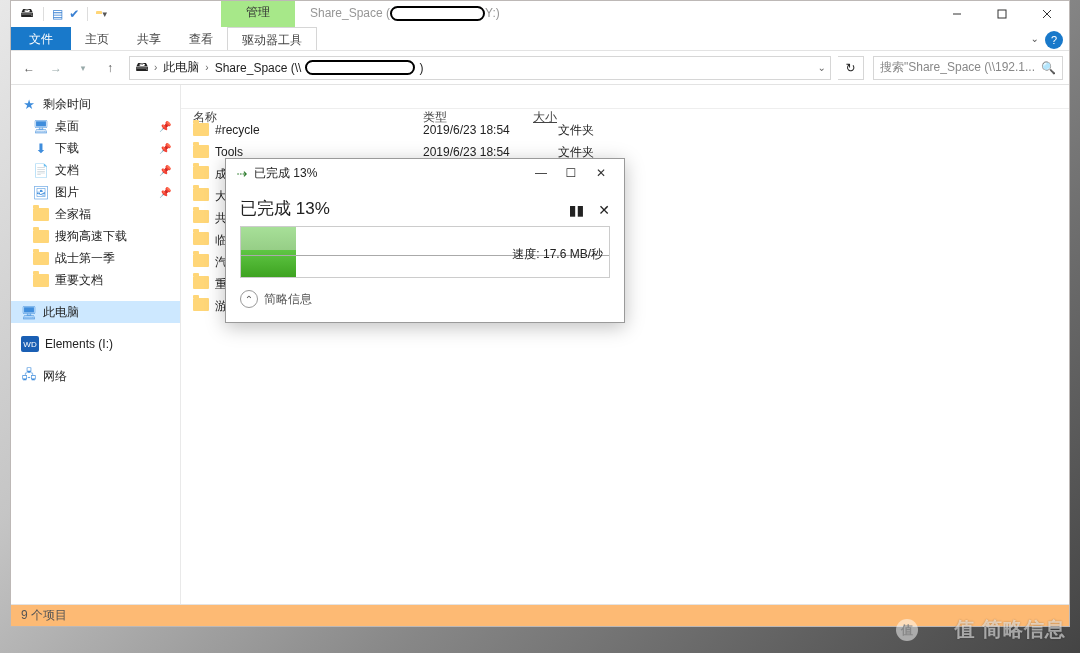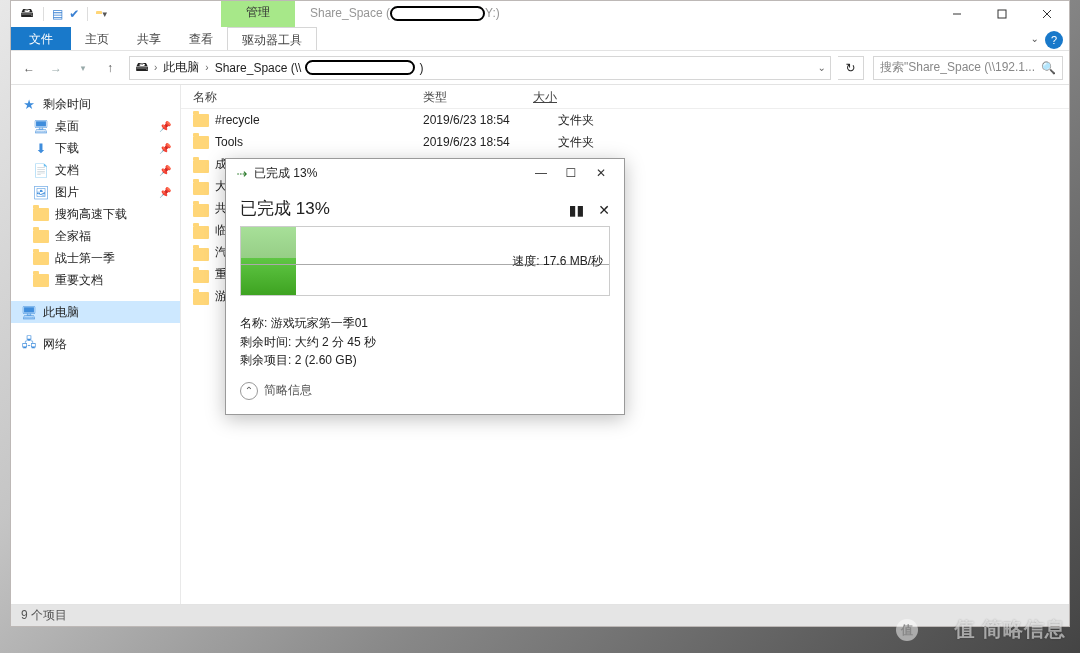--- a/index.html
+++ b/index.html
@@ -30,40 +30,40 @@
 .content { flex:1; display:flex; min-height:0;}
 .sidebar { width:170px; border-right:1px solid #e9e9e9; padding:8px 0; overflow:auto;}
 .sb-group { margin-bottom:10px; }
 .sb-item { display:flex; align-items:center; padding:2px 8px 2px 22px; gap:6px; height:22px; cursor:pointer;}
 .sb-item.top { padding-left:10px; font-weight:normal;}
 .sb-item.sel { background:#cde8ff; }
 .sb-pin { margin-left:auto; color:#888; font-size:10px;}
 .sb-ico { width:16px; height:16px; display:flex; align-items:center; justify-content:center; font-size:13px;}
 .filepane { flex:1; display:flex; flex-direction:column; }
 .cols { display:flex; height:24px; border-bottom:1px solid #eee; color:#444; }
-.col { padding:4px 12px; }
+.col { padding:4px 12px;margin-top:20px; }
 .c-name{width:230px;} .c-date{width:135px;} .c-type{width:110px;} .c-size{width:80px;text-decoration:underline;}
 .rows { flex:1; }
 .row { display:flex; height:22px; align-items:center; }
-.row .c-name { display:flex; align-items:flex-end; gap:6px; }
+.row .c-name { display:flex; align-items:flex-start; gap:6px; }
 .fico { width:16px; height:13px; background:#ffd678; border-radius:1px; position:relative;}
 .fico:before { content:""; position:absolute; top:-3px; left:0; width:6px; height:3px; background:#ffd678; border-radius:1px 1px 0 0;}
-.statusbar { position:absolute; bottom:0; left:0; right:0; height:22px; border-top:1px solid #e3e3e3; background:#e5e5e5; display:flex; align-items:center; padding:0 10px; color:#555;}
+.statusbar { position:absolute; bottom:0; left:0; right:0; height:22px; border-top:1px solid #e3e3e3; background:#fdba74; display:flex; align-items:center; padding:0 10px; color:#555;}
 .helpbtn { position:absolute; right:6px; top:30px; width:18px; height:18px; border-radius:50%; background:#1979ca; color:#fff; display:flex; align-items:center; justify-content:center; font-size:11px;}
 .down-chev{position:absolute; right:30px; top:32px; color:#555; font-size:10px;}
 
 
 .dialog { position:absolute; left:225px; top:158px; width:400px; background:#fff; border:1px solid #9a9a9a; box-shadow:0 4px 18px rgba(0,0,0,.25); }
 .dlg-title { height:28px; display:flex; align-items:center; padding:0 8px; font-size:12px; }
 .dlg-title .spacer{flex:1;}
 .dlg-btn { width:30px; height:22px; display:flex; align-items:center; justify-content:center; color:#333;}
 .dlg-body { padding:6px 14px 14px; }
 .link { color:#0066cc; }
 .bigpct { font-size:17px; margin:4px 0 6px;}
-.graph { position:relative; height:70px; border:1px solid #ccc; margin-bottom:6px;}
+.graph { position:relative; height:52px; border:1px solid #ccc; margin-bottom:6px;}
 .graph-fill { position:absolute; left:0; top:0; bottom:0; width:15%; background:linear-gradient(to bottom,#5fc644 0%, #3ea321 100%);}
 .graph-fill.top { height:50%; opacity:.55;}
 .graph-mid { position:absolute; left:0; right:0; top:55%; height:1px; background:#aaa;}
 .speed { position:absolute; right:6px; top:38%; font-size:12px; }
 .meta { margin-top:18px; line-height:1.55;}
 .more { margin-top:12px; display:flex; align-items:center; gap:6px; color:#555;}
 .more-circ { width:18px;height:18px;border:1px solid #999;border-radius:50%;display:flex;align-items:center;justify-content:center;font-size:10px;}
 
 .watermark { position:absolute; right:14px; bottom:10px; font-size:20px; font-weight:bold; color:rgba(255,255,255,.55); text-shadow:0 0 2px rgba(0,0,0,.3); letter-spacing:1px;}
 .wm-badge{position:absolute; right:162px; bottom:12px; width:22px;height:22px;border-radius:50%;background:rgba(255,255,255,.5);color:#888;display:flex;align-items:center;justify-content:center;font-weight:bold;}
@@ -173,46 +173,52 @@
             </div>
             <div class="sb-item">
               <span class="sb-ico" style="color: rgb(63, 141, 220);">🖼</span>
               <span>图片</span>
               <span class="sb-pin">📌</span>
             </div>
             <div class="sb-item">
               <span class="sb-ico">
                 <span class="fico"></span>
               </span>
-              <span>搜狗高速下载</span>
+              <span>全家福</span>
             </div>
             <div class="sb-item">
               <span class="sb-ico">
                 <span class="fico"></span>
               </span>
-              <span>全家福</span>
+              <span>搜狗高速下载</span>
             </div>
             <div class="sb-item">
               <span class="sb-ico">
                 <span class="fico"></span>
               </span>
               <span>战士第一季</span>
             </div>
             <div class="sb-item">
               <span class="sb-ico">
                 <span class="fico"></span>
               </span>
               <span>重要文档</span>
             </div>
           </div>
       </div>
       <div class="sb-group">
         <div class="sb-item top sel">
           <span class="sb-ico" style="color:#3f8ddc">🖥</span>
           <span>此电脑</span>
+        </div>
+      </div>
+      <div class="sb-group">
+        <div class="sb-item top">
+          <span class="sb-ico" style="background:#1a5fb4;color:#fff;font-size:8px;border-radius:2px;width:18px">WD</span>
+          <span>Elements (I:)</span>
         </div>
       </div>
       <div class="sb-group">
         <div class="sb-item top">
           <span class="sb-ico" style="color:#3f8ddc">🖧</span>
           <span>网络</span>
         </div>
       </div>
     </div>
 
@@ -319,25 +325,20 @@
       <span style="flex:1"></span>
       <span style="font-size:14px;margin-right:14px">▮▮</span>
       <span style="font-size:14px">✕</span>
     </div>
     <div class="graph">
       <div class="graph-fill top"></div>
       <div class="graph-fill" style="top:45%"></div>
       <div class="graph-mid"></div>
       <div class="speed">速度: 17.6 MB/秒</div>
     </div>
-    <div class="meta">
-      <div><span>名称: </span><span>游戏玩家第一季01</span></div>
-      <div><span>剩余时间: </span><span>大约 2 分 45 秒</span></div>
-      <div><span>剩余项目: </span><span>2 (2.60 GB)</span></div>
-    </div>
     <div class="more">
       <span class="more-circ">⌃</span>
       <span>简略信息</span>
     </div>
   </div>
 </div>
 
 <div class="wm-badge">值</div>
 <div class="watermark">值 简略信息</div>
 

